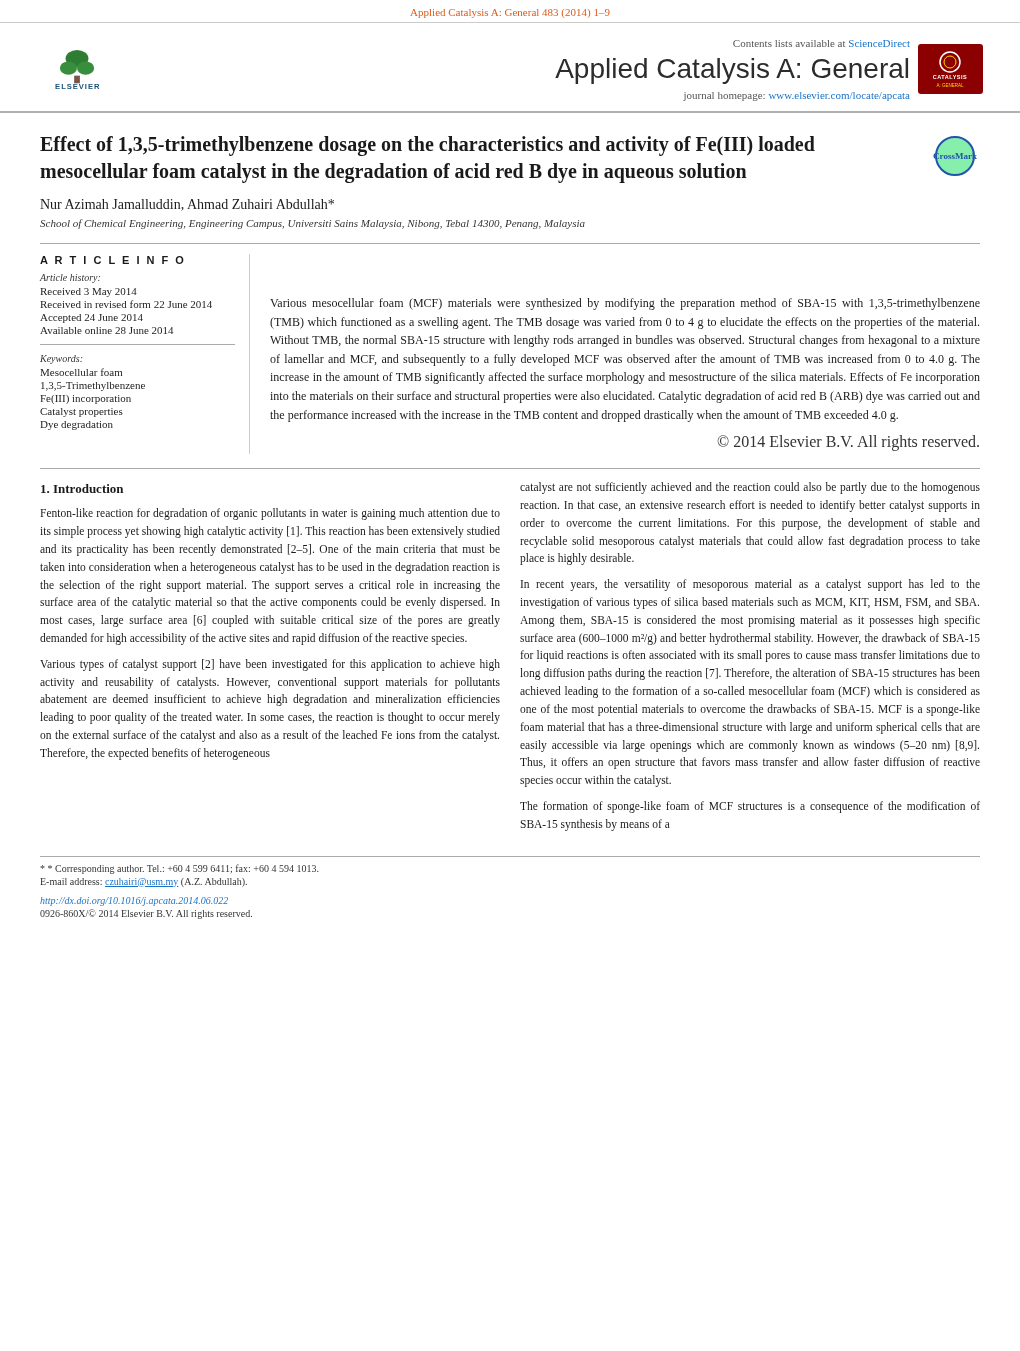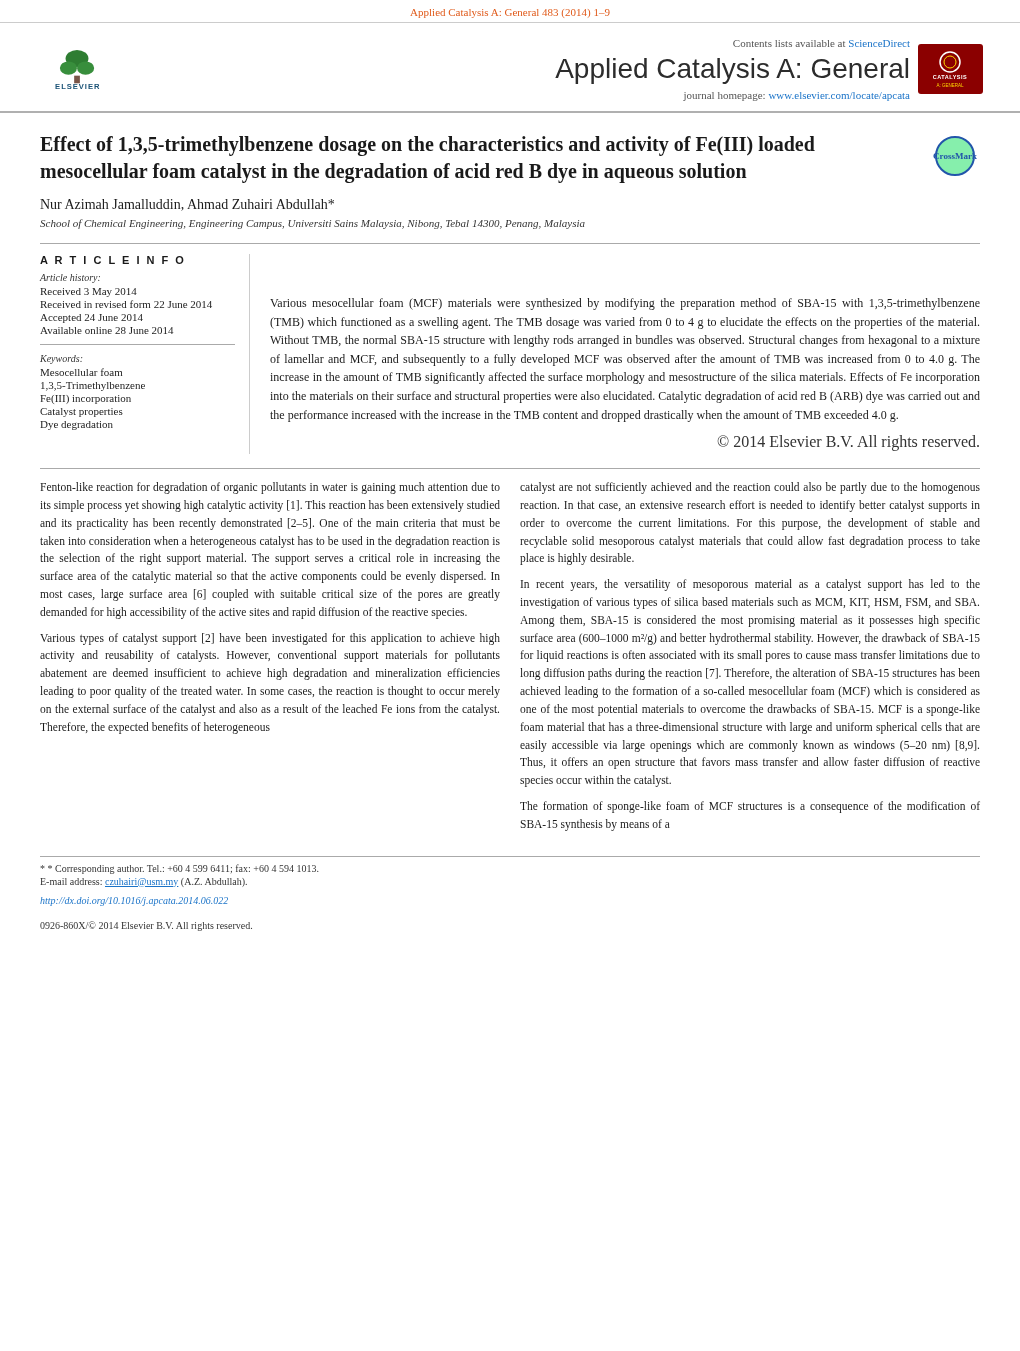--- a/index.html
+++ b/index.html
@@ -259,21 +259,21 @@
       margin-bottom: 2px;
     }
     .footer-links {
       margin-top: 8px;
       font-size: 10px;
       color: #1a73c8;
     }
     .footer-copy {
       font-size: 10px;
       color: #333;
-      margin-top: 14px;
+      margin-top: 2px;
     }
     
     .elsevier-svg {
       width: 55px;
       height: 40px;
     }
   </style>
 </head>
 <body>
 
@@ -361,20 +361,21 @@
         <div class="abstract-text">Various mesocellular foam (MCF) materials were synthesized by modifying the preparation method of SBA-15 with 1,3,5-trimethylbenzene (TMB) which functioned as a swelling agent. The TMB dosage was varied from 0 to 4 g to elucidate the effects on the properties of the material. Without TMB, the normal SBA-15 structure with lengthy rods arranged in bundles was observed. Structural changes from hexagonal to a mixture of lamellar and MCF, and subsequently to a fully developed MCF was observed after the amount of TMB was increased from 0 to 4.0 g. The increase in the amount of TMB significantly affected the surface morphology and mesostructure of the silica materials. Effects of Fe incorporation into the materials on their surface and structural properties were also elucidated. Catalytic degradation of acid red B (ARB) dye was carried out and the performance increased with the increase in the TMB content and dropped drastically when the amount of TMB exceeded 4.0 g.</div>
         <div class="copyright-line">© 2014 Elsevier B.V. All rights reserved.</div>
       </div>
 
     </div>
 
     <div class="body-section">
       <div class="two-col-body">
 
         <div class="body-col">
+          <div class="section-heading">1.  Introduction</div>
 
           <div class="body-para">
             Fenton-like reaction for degradation of organic pollutants in water is gaining much attention due to its simple process yet showing high catalytic activity [1]. This reaction has been extensively studied and its practicality has been recently demonstrated [2–5]. One of the main criteria that must be taken into consideration when a heterogeneous catalyst has to be used in the degradation reaction is the selection of the right support material. The support serves a critical role in increasing the surface area of the catalytic material so that the active components could be evenly dispersed. In most cases, large surface area [6] coupled with suitable critical size of the pores are greatly demanded for high accessibility of the active sites and rapid diffusion of the reactive species.
           </div>
 
           <div class="body-para">
             Various types of catalyst support [2] have been investigated for this application to achieve high activity and reusability of catalysts. However, conventional support materials for pollutants abatement are deemed insufficient to achieve high degradation and mineralization efficiencies leading to poor quality of the treated water. In some cases, the reaction is thought to occur merely on the external surface of the catalyst and also as a result of the leached Fe ions from the catalyst. Therefore, the expected benefits of heterogeneous
           </div>
         </div>
 

